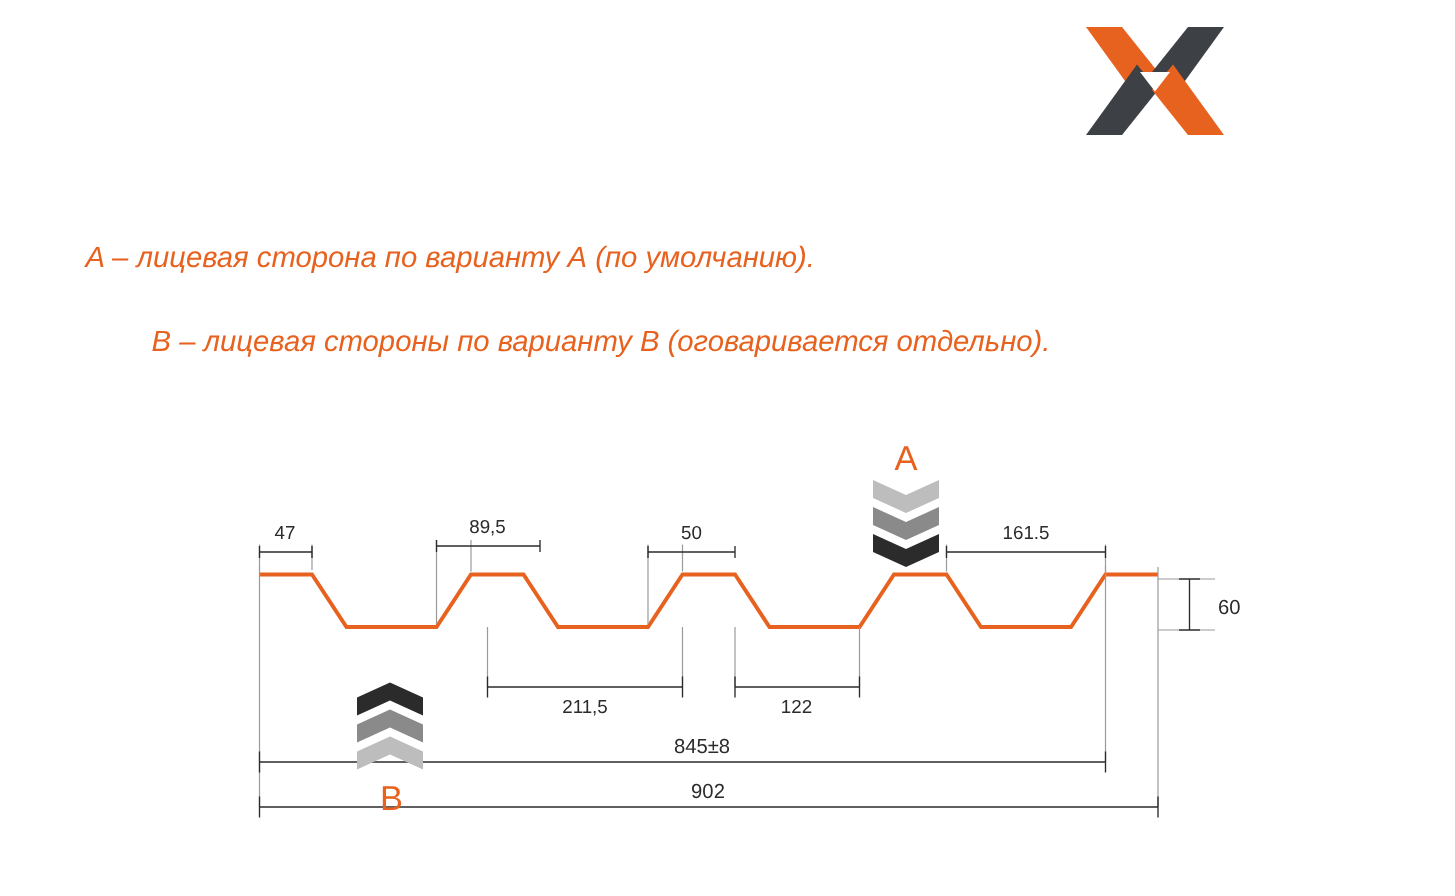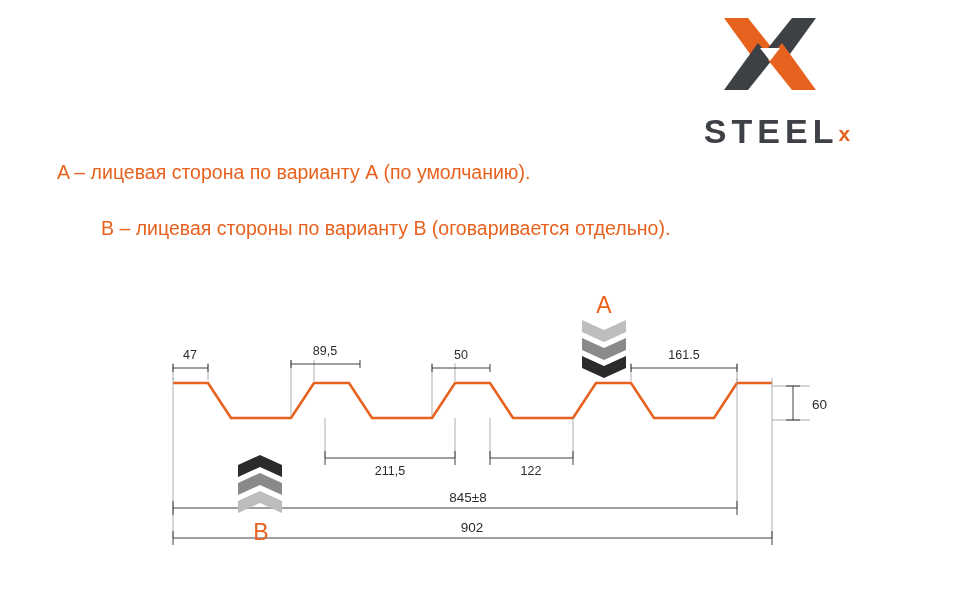--- a/index.html
+++ b/index.html
@@ -51,20 +51,21 @@
   }
 
   
   .legend {
     position: absolute;
     left: 57px;
     width: 760px;
     color: #e8621f;
     font-size: 19.5px;
     line-height: 1.25;
+    font-style: italic;
   }
   .legend-a { top: 160px; }
   .legend-b { top: 216px; margin-left: 44px; }
 
   
   .drawing {
     position: absolute;
     left: 0;
     top: 268px;
     width: 970px;
@@ -93,23 +94,20 @@
 
 <div class="logo">
   <div class="logo-mark">
     <svg viewBox="0 0 92 72" width="92" height="72" aria-hidden="true">
       <polygon points="0,0 24,0 48,30 34,47" fill="#e8621f"></polygon>
       <polygon points="92,0 68,0 44,30 58,47" fill="#3d4045"></polygon>
       <polygon points="0,72 24,72 48,42 34,25" fill="#3d4045"></polygon>
       <polygon points="92,72 68,72 44,42 58,25" fill="#e8621f"></polygon>
       <polygon points="36,30 56,30 46,43" fill="#ffffff"></polygon>
     </svg>
-  </div>
-  <div class="logo-word">
-    <span>STEEL</span><span class="x-sup">x</span>
   </div>
 </div>
 
 <div class="legend legend-a">A – лицевая сторона по варианту А (по умолчанию).</div>
 <div class="legend legend-b">B – лицевая стороны по варианту B (оговаривается отдельно).</div>
 
 <div class="drawing">
   <svg viewBox="0 0 970 300" width="970" height="300" aria-hidden="true">
 
     <g stroke="#e8621f" stroke-width="2.6" fill="none" stroke-linejoin="miter" stroke-linecap="butt">

